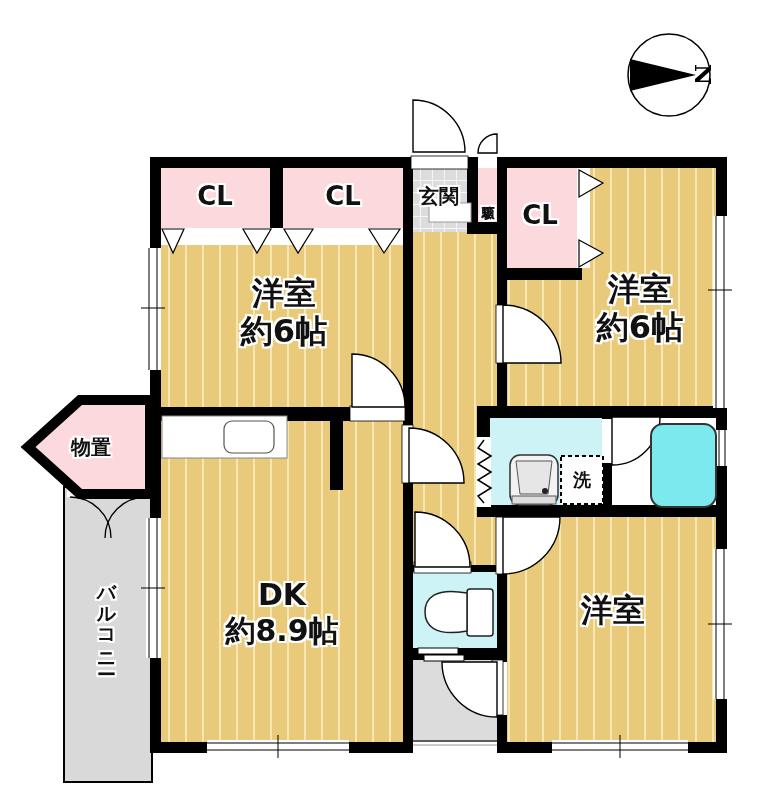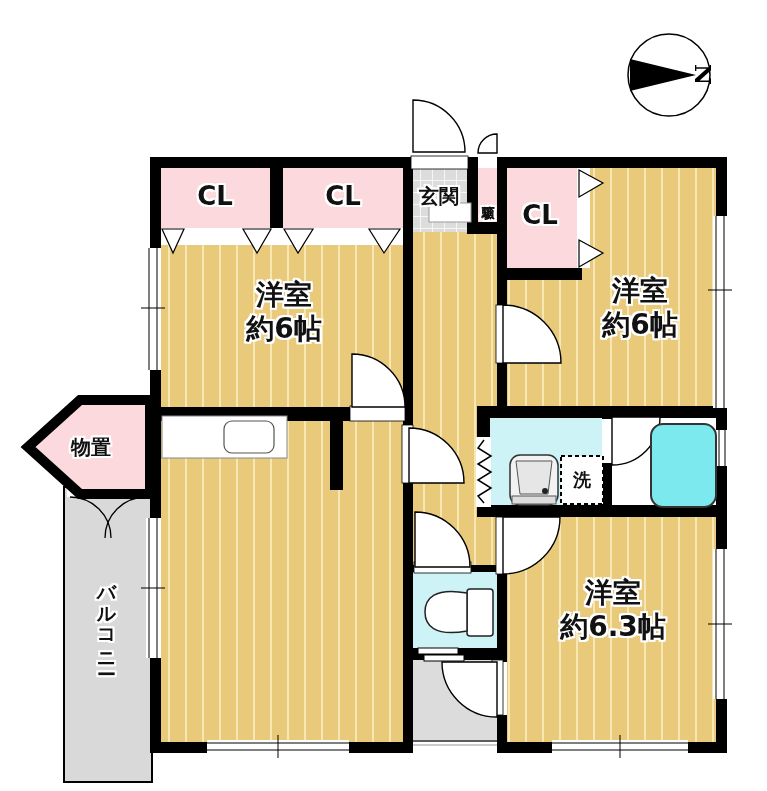--- a/index.html
+++ b/index.html
@@ -3,21 +3,21 @@
 <meta charset="utf-8">
 <style>
   html,body{margin:0;padding:0;background:#fff;}
   #plan{position:relative;width:767px;height:791px;background:#ffffff;overflow:hidden;
         font-family:"DejaVu Sans","Liberation Sans",sans-serif;}
   #plan svg{position:absolute;left:0;top:0;}
   .label{position:absolute;transform:translate(-50%,-50%);color:#111;font-weight:700;
          white-space:nowrap;text-align:center;line-height:1.2;
          text-shadow:-2px -2px 0 #fff,2px -2px 0 #fff,-2px 2px 0 #fff,2px 2px 0 #fff,
                      0 -2px 0 #fff,0 2px 0 #fff,-2px 0 0 #fff,2px 0 0 #fff;}
-  .room-big{font-size:28px;}
+  .room-big{font-size:32px;}
   .room-dk{font-size:30px;}
   .cl{font-size:26px;font-weight:600;}
   .small{font-size:20px;}
   .tiny{font-size:18px;}
   .vert{writing-mode:vertical-rl;letter-spacing:2px;}
   .getabako{writing-mode:vertical-rl;font-size:13px;font-weight:600;letter-spacing:0;}
   .north{position:absolute;left:693px;top:61px;font-family:"DejaVu Serif","Liberation Serif",serif;
          font-weight:bold;font-size:23px;transform:rotate(90deg);color:#000;text-shadow:none;}
 </style>
 </head>
@@ -220,23 +220,26 @@
   <div class="label cl" style="left:540px;top:216px;">CL</div>
 
   <div class="label room-big" style="left:284px;top:312px;">
     <div>洋室</div>
     <div>約6帖</div>
   </div>
   <div class="label room-big" style="left:640px;top:308px;">
     <div>洋室</div>
     <div>約6帖</div>
   </div>
+  <div class="label room-dk" style="left:282px;top:613px;">
+    <div>DK</div>
+    <div>約8.9帖</div>
+  </div>
   <div class="label room-big" style="left:613px;top:610px;">
     <div>洋室</div>
-    <div>約6.3帖</div>
   </div>
 
   <div class="label small" style="left:91px;top:447px;">物置</div>
   <div class="label small vert" style="left:107px;top:618px;font-size:19px;">バルコニー</div>
   <div class="label tiny" style="left:582px;top:480px;">洗</div>
 
   <div class="north">N</div>
 </div>
 
 </body></html>

